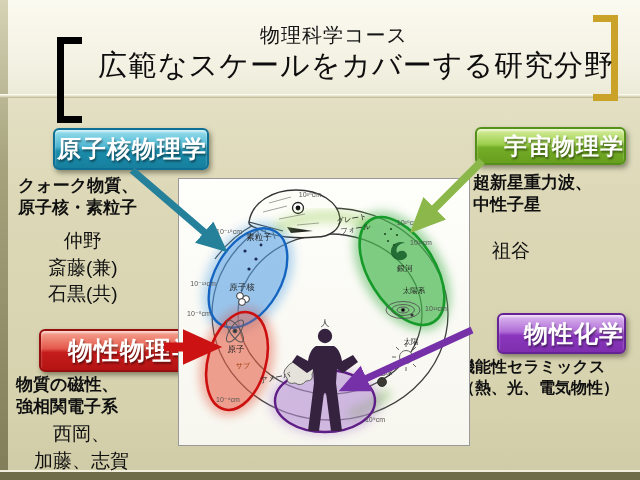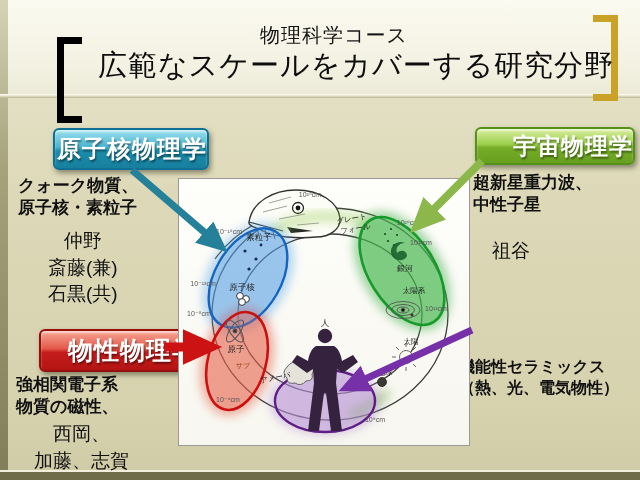--- a/index.html
+++ b/index.html
@@ -27,21 +27,21 @@
   
   .fbox{position:absolute;border-radius:6px;color:#fff;font-weight:bold;
     text-align:right;letter-spacing:1px;
     text-shadow:1px 2px 2px rgba(0,0,0,.45);
     box-shadow:2px 3px 5px rgba(50,50,30,.5), inset 0 2px 2px rgba(255,255,255,.55);margin-left:29px;}
   .fbox.nuclear{left:24px;top:128px;width:152px;height:38px;line-height:38px;font-size:24px;
     background:linear-gradient(180deg,#9be0ee 0%,#4ab4d0 45%,#1b8cab 55%,#177f9e 100%);
     border:2px solid #0f6f94;}
   .fbox.astro{left:446px;top:127px;width:147px;height:34px;line-height:34px;font-size:23px;
     background:linear-gradient(180deg,#d8ee9e 0%,#9ccf4c 45%,#74ad27 55%,#689f1e 100%);
-    border:2px solid #54901a;padding-left:9px;}
+    border:2px solid #54901a;}
   .fbox.condensed{left:10px;top:329px;width:157px;height:39px;line-height:39px;font-size:25px;
     background:linear-gradient(180deg,#f7a795 0%,#e3584a 45%,#c51c1c 55%,#b51414 100%);
     border:2px solid #960f0f;}
   .fbox.chem{left:468px;top:313px;width:125px;height:37px;line-height:37px;font-size:24px;
     background:linear-gradient(180deg,#ddbbF0 0%,#b06cd6 45%,#8a36bd 55%,#7e2fae 100%);
     border:2px solid #662394;}
   .topics{position:absolute;font-size:17px;font-weight:bold;color:#101010;line-height:1.3;}
   .topics.nuclear{left:18px;top:175px;}
   .topics.astro{left:473px;top:172px;}
   .topics.condensed{left:16px;top:374px;}
@@ -70,32 +70,33 @@
   <div class="bottom-strip"></div>
   <div class="bracket left"></div>
   <div class="bracket right"></div>
 
   <div class="course-title">物理科学コース</div>
   <div class="main-title">広範なスケールをカバーする研究分野</div>
 
   <div class="fbox nuclear">原子核物理学</div>
   <div class="fbox astro">宇宙物理学</div>
   <div class="fbox condensed">物性物理学</div>
+  <div class="fbox chem">物性化学</div>
 
   <div class="topics nuclear">
     <div>クォーク物質、</div>
     <div>原子核・素粒子</div>
   </div>
   <div class="topics astro">
     <div>超新星重力波、</div>
     <div>中性子星</div>
   </div>
   <div class="topics condensed">
+    <div>物質の磁性、</div>
     <div>強相関電子系</div>
-    <div>物質の磁性、</div>
   </div>
   <div class="topics chem">
     <div>機能性セラミックス</div>
     <div>（熱、光、電気物性）</div>
   </div>
 
   <div class="members nuclear">
     <div>仲野</div>
     <div>斎藤(兼)</div>
     <div>石黒(共)</div>

